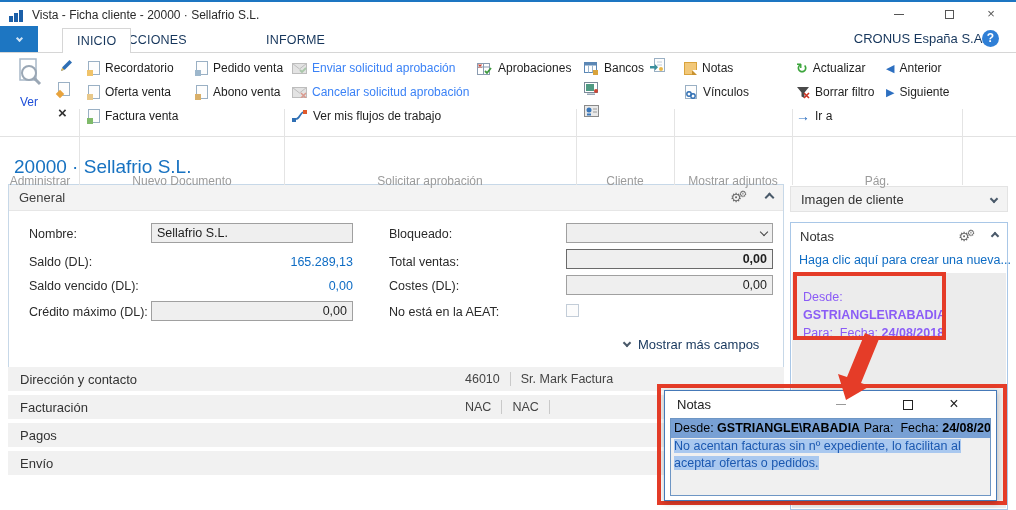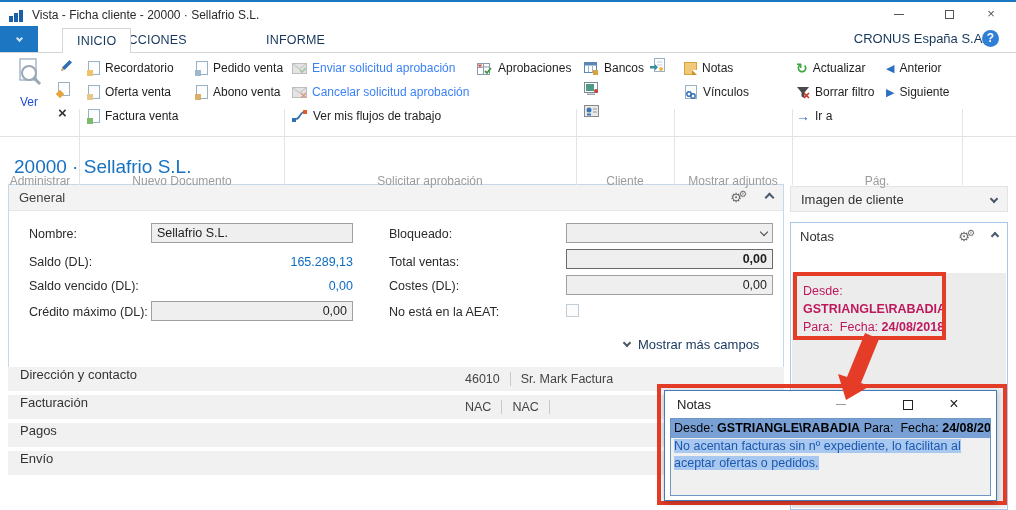--- a/index.html
+++ b/index.html
@@ -50,33 +50,33 @@
   #page-title { left:14px; top:148px; font-size:19px; color:#1772c1;margin-top:8px; }
   .groupbox { border:1px solid #c7d8e8; background:#fff; }
   .ghead { height:26px; background:#f3f3f3; border-bottom:1px solid #e6e6e6; display:flex; align-items:center; padding:0 10px; font-size:13px; color:#404040; }
   .ghead .right { margin-left:auto; display:flex; align-items:center; gap:16px; }
   .flabel { font-size:12.5px; color:#2a2a2a; }
   .fbox { background:#efefef; border:1px solid #a0a0a0; height:20px; font-size:12.5px; display:flex; align-items:center; padding:0 5px; }
   .fbox.right { justify-content:flex-end; }
   .linkval { color:#0e6cc4; font-size:12.5px; text-align:right; cursor:pointer; }
   .ddchev { margin-left:auto; width:6px; height:6px; border-right:1.6px solid #444; border-bottom:1.6px solid #444; transform:rotate(45deg); margin-top:-3px; }
   .checkbox { width:13px; height:13px; background:#fcfcfc; border:1px solid #c3cdd8; }
-  .fasttab { left:8px; width:776px; height:24px; background:#f1f1f1; display:flex; padding:0 12px; font-size:13px; color:#333; cursor:pointer; }
+  .fasttab { left:8px; width:776px; height:24px; background:#f1f1f1; display:flex; align-items:center; padding:0 12px; font-size:13px; color:#333; cursor:pointer; }
   .preview { position:absolute; left:447px; top:0; height:24px; display:flex; align-items:center; font-size:12.5px; color:#444; }
   .preview .pv { padding:0 10px; }
   .preview .sep { width:1px; height:14px; background:#c9c9c9; }
 
   
   #imagen-box { left:790px; top:186px; width:218px; height:26px; background:#f3f3f3; border:1px solid #e3e3e3; display:flex; align-items:center; padding:0 10px; font-size:13px; color:#333; cursor:pointer; }
   #notas-box { left:790px; top:222px; width:218px; height:288px; border:1px solid #a9c7e7; background:#fff; }
   #notas-head { height:26px; display:flex; align-items:center; padding:0 9px; font-size:13px; color:#333; }
   #notas-head .right { margin-left:auto; display:flex; align-items:center; gap:14px; }
   #notas-new { padding:4px 8px 6px; font-size:12.5px; color:#0e6cc4; cursor:pointer; white-space:nowrap; }
   #notas-list { position:absolute; left:1px; top:50px; width:214px; bottom:1px; background:#ececec; }
-  #note-item { position:absolute; left:7px; top:6px; width:152px; font-size:12.5px; color:#be185d; line-height:18px; padding:3px 4px; cursor:pointer; overflow-wrap:anywhere; }
+  #note-item { position:absolute; left:7px; top:12px; width:152px; font-size:12.5px; color:#8b5cf6; line-height:18px; padding:3px 4px; cursor:pointer; overflow-wrap:anywhere; }
 
   
   .redbox { border:4px solid #e53c28; background:transparent; pointer-events:none; }
   #popup { left:664px; top:390px; width:333px; height:111px; background:#fff; border:1px solid #4579b8; box-shadow:0 2px 6px rgba(0,0,0,.25); z-index:63; }
   #popup-title { position:absolute; left:12px; top:6px; font-size:13px; color:#222; }
   .pbtn { position:absolute; top:3px; width:26px; height:20px; text-align:center; line-height:20px; cursor:pointer; }
   #popup-body { position:absolute; left:5px; top:27px; width:321px; height:78px; background:#f0f0f0; border:1px solid #6e96c4; font-size:12.5px; line-height:17px; overflow:hidden; }
   #pline1 { background:#78a0d4; color:#000; padding:1px 3px; white-space:nowrap; }
   #pline1 b, #note-item b { font-weight:bold; }
   #pbody-text { padding:0 3px; }
@@ -354,20 +354,21 @@
   </div>
 
   <div id="notas-box" class="abs">
     <div id="notas-head">
       <span>Notas</span>
       <span class="right">
         <span class="gears"><span>⚙</span><span class="g2">⚙</span></span>
         <span class="chev up" style="width:6px;height:6px"></span>
       </span>
     </div>
+    <div id="notas-new">Haga clic aquí para crear una nueva...</div>
     <div id="notas-list">
       <div id="note-item">
         <span>Desde:</span>
         <b>GSTRIANGLE\RABADIA</b>
         <span>Para:</span>&nbsp;
         <span>Fecha:</span>
         <b>24/08/2018</b>
       </div>
     </div>
   </div>

